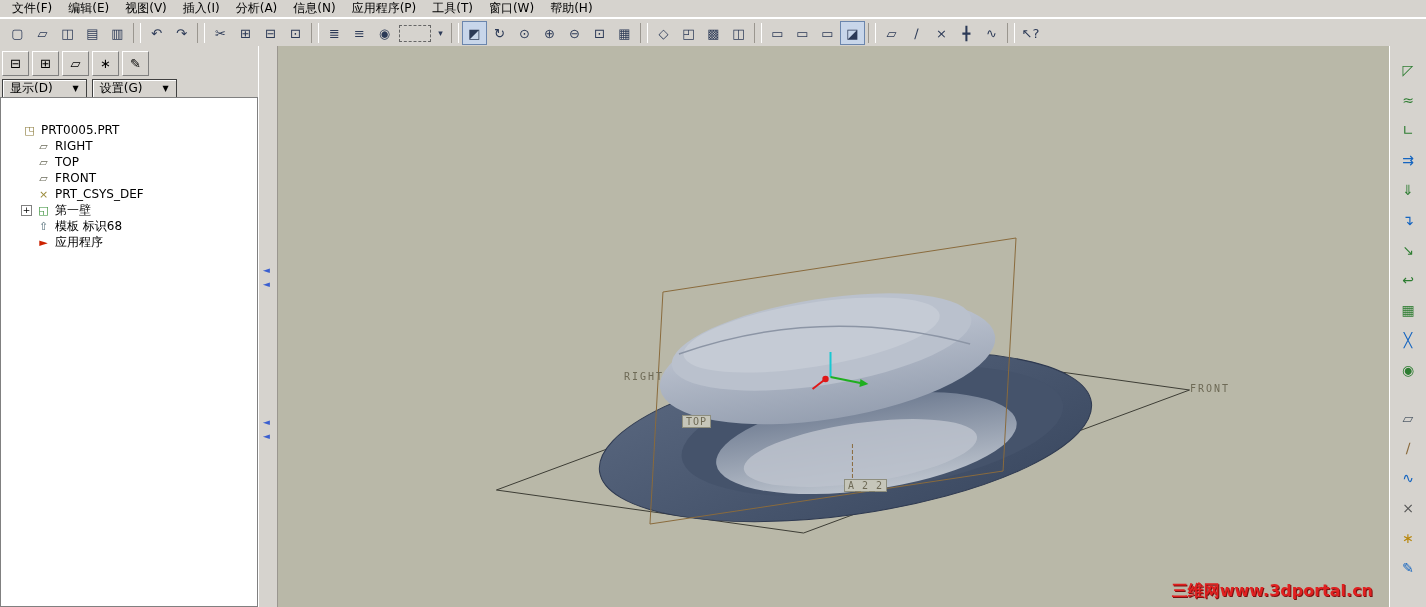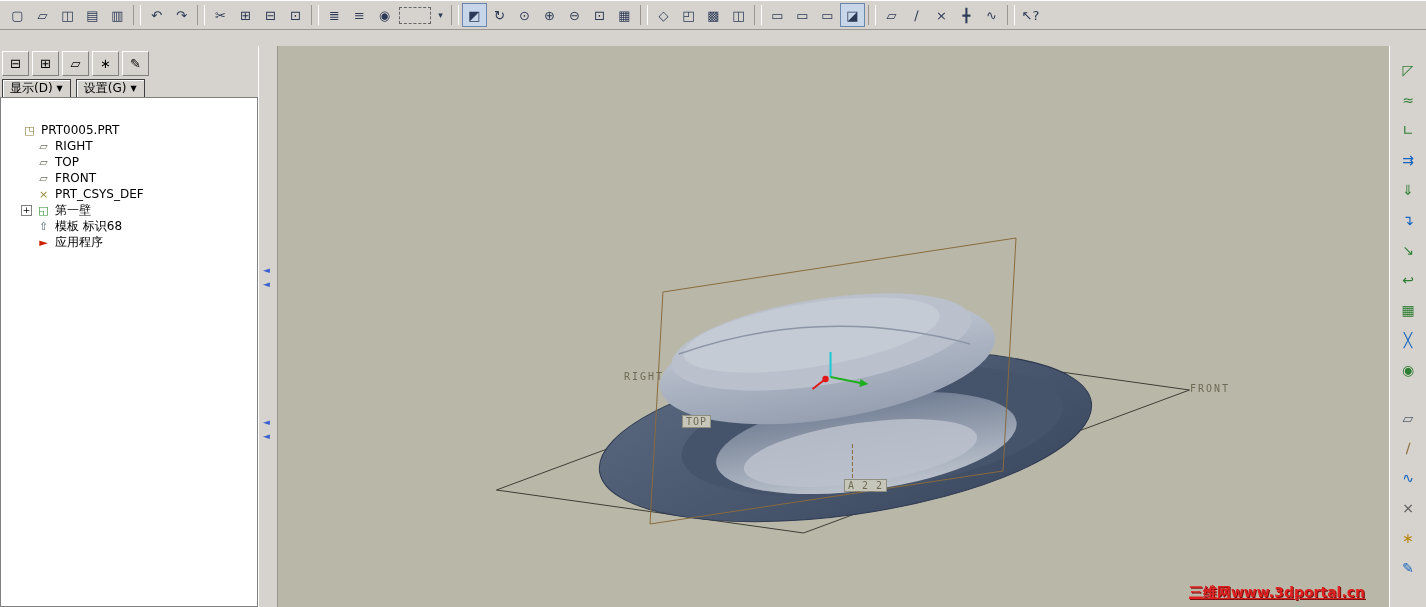--- a/index.html
+++ b/index.html
@@ -21,21 +21,21 @@
   .tb-item.k-mini{width:13px;font-size:9px;}
   .tb-item.pressed{background:#c8d6ea;border:1px solid #6b86ad;}
   
   .body{position:absolute;top:46px;left:0;right:0;bottom:0;display:flex;}
   .left{width:258px;position:relative;background:#d6d3ce;flex:none;}
   .mini-toolbar{display:flex;gap:3px;align-items:center;height:30px;padding:2px 2px 0 2px;}
   .mini-btn{width:25px;height:23px;display:flex;align-items:center;justify-content:center;
             font-size:13px;background:#d6d3ce;border:1px solid;
             border-color:#ffffff #808080 #808080 #ffffff;}
   .dd-row{display:flex;gap:5px;padding:1px 2px 2px 2px;}
-  .dd-btn{height:17px;display:flex;align-items:center;gap:4px;padding:0 7px;
+  .dd-btn{height:17px;display:flex;align-items:center;gap:20px;padding:0 7px;
           font-size:12px;background:#d6d3ce;border:1px solid #404040;
           box-shadow:inset 1px 1px 0 #fff;cursor:default;}
   .dd-arrow{font-size:8px;color:#000;}
   .tree{position:absolute;left:0;right:0;top:51px;bottom:0;background:#fff;
         border:1px solid #808080;padding-top:24px;overflow:hidden;font-size:12px;}
   .tree-row{display:flex;align-items:center;height:16px;gap:4px;
             padding-left:calc(6px + var(--ind,0)*14px);white-space:nowrap;cursor:default;}
   .expander{width:9px;height:9px;flex:none;border:1px solid #808080;background:#fff;
             font-size:9px;line-height:8px;text-align:center;color:#000;}
   .expander:empty{visibility:hidden;}
@@ -48,34 +48,56 @@
   .splitter .arr:nth-of-type(1){top:220px;}
   .splitter .arr:nth-of-type(2){top:234px;}
   .splitter .arr:nth-of-type(3){top:372px;}
   .splitter .arr:nth-of-type(4){top:386px;}
   
   .viewport{flex:1;position:relative;overflow:hidden;background:#b9b8a8;}
   .viewport svg{position:absolute;inset:0;width:100%;height:100%;}
   .vp-label{position:absolute;font-family:"DejaVu Sans Mono","Liberation Mono",monospace;
             font-size:10px;letter-spacing:2px;color:#6e6a56;cursor:default;}
   .vp-label.boxed{background:#c6c6ba;border:1px solid #8e8e7e;padding:0 3px;letter-spacing:1px;}
-  .watermark{position:absolute;right:24px;bottom:5px;font-size:14px;font-weight:bold;
-             color:#e02020;text-shadow:1px 1px 0 #7a1010;text-decoration:underline;}
+  .watermark{position:absolute;right:16px;bottom:5px;font-size:16px;font-weight:bold;
+             color:#e02020;text-shadow:1px 1px 0 #7a1010;}
   
   .right-toolbar{width:36px;flex:none;background:#d6d3ce;border-left:1px solid #ffffff;
                  display:flex;flex-direction:column;align-items:center;gap:6px;padding-top:12px;}
   .rt-btn{width:25px;height:22px;display:flex;align-items:center;justify-content:center;
           font-size:14px;border:1px solid transparent;cursor:default;}
   .rt-btn.k-gap{height:12px;border:none;visibility:hidden;}
 </style>
 </head>
 <body>
 
 <div class="app">
 
+  <div class="menubar">
+
+      <span class="menu-item">文件(F)</span>
+
+      <span class="menu-item">编辑(E)</span>
+
+      <span class="menu-item">视图(V)</span>
+
+      <span class="menu-item">插入(I)</span>
+
+      <span class="menu-item">分析(A)</span>
+
+      <span class="menu-item">信息(N)</span>
+
+      <span class="menu-item">应用程序(P)</span>
+
+      <span class="menu-item">工具(T)</span>
+
+      <span class="menu-item">窗口(W)</span>
+
+      <span class="menu-item">帮助(H)</span>
+    </div>
 
   <div class="toolbar">
 
       <span class="tb-item">▢</span>
 
       <span class="tb-item">▱</span>
 
       <span class="tb-item">◫</span>
 
       <span class="tb-item">▤</span>

